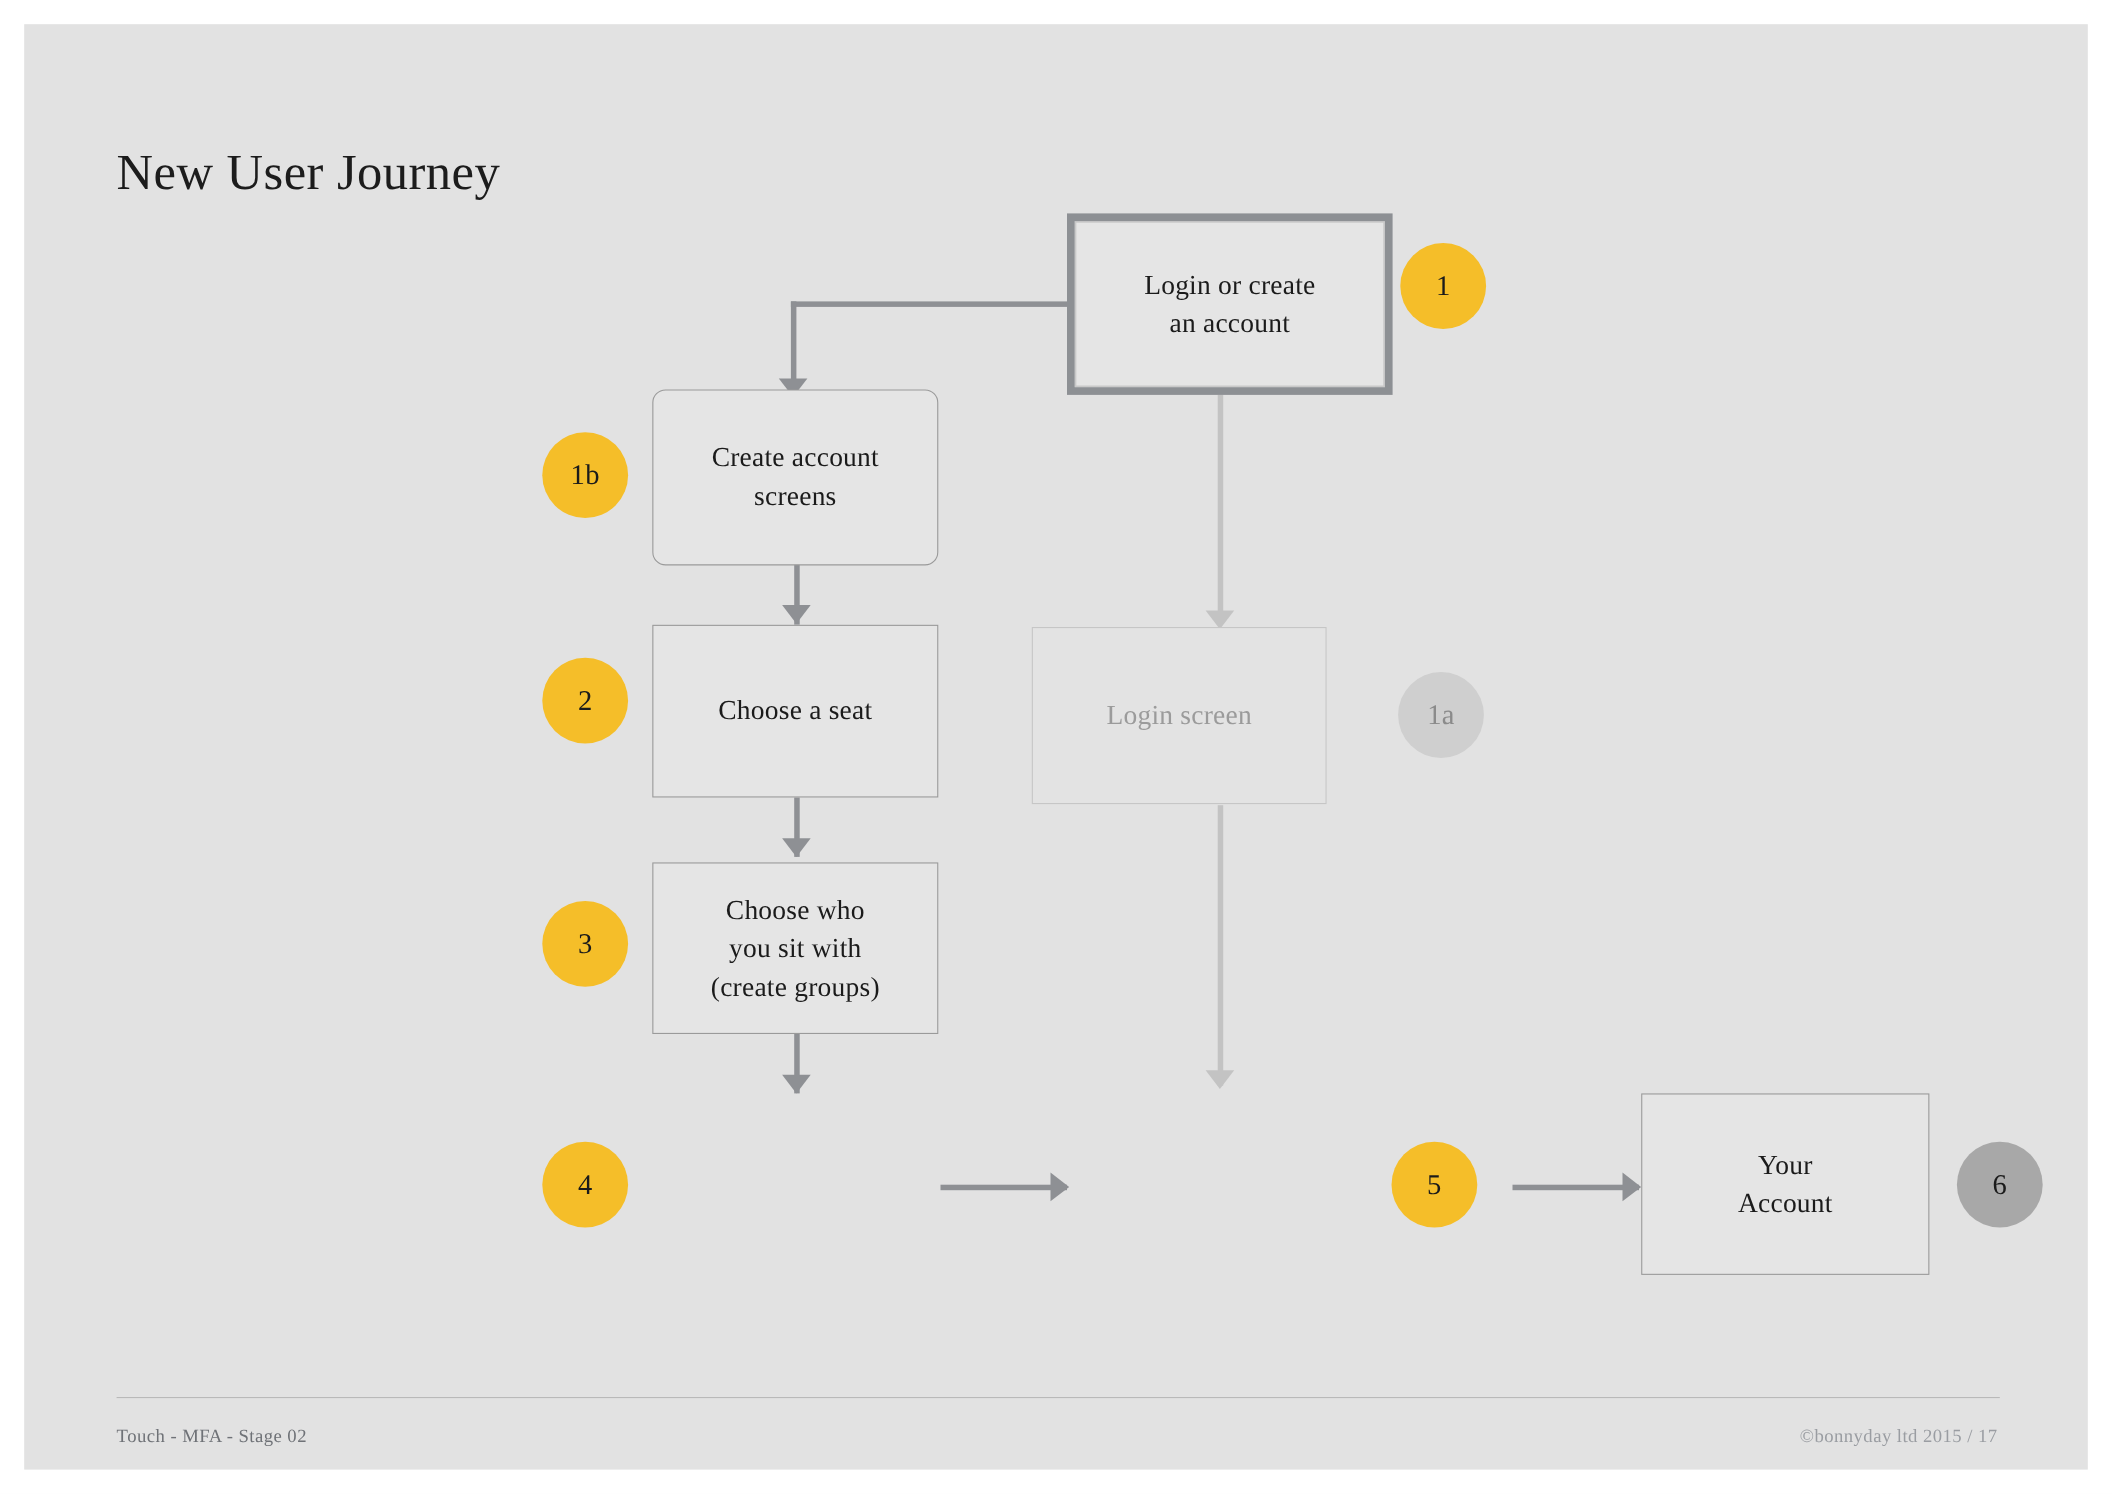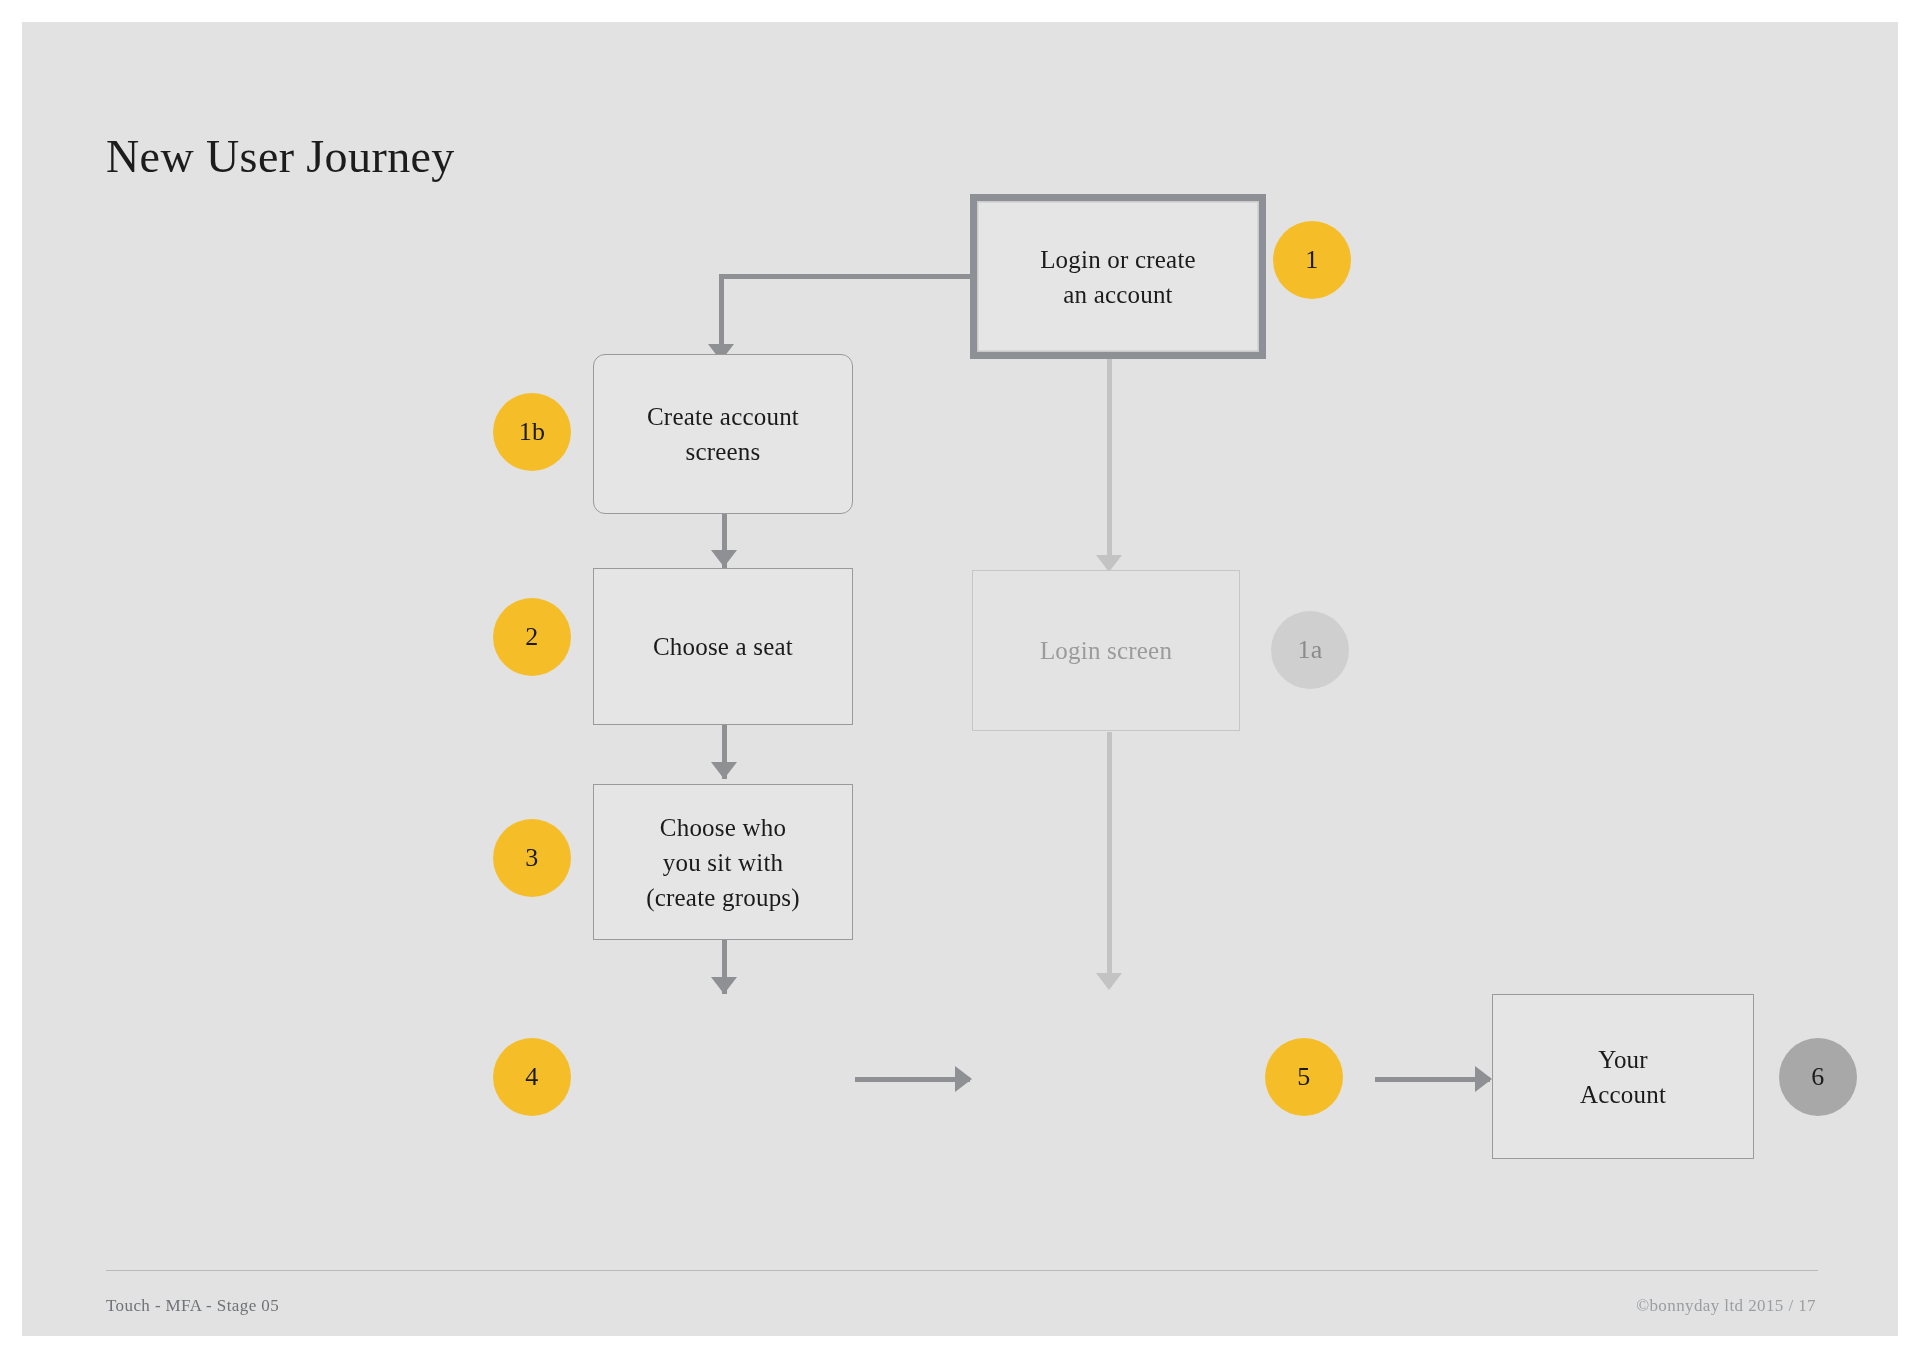--- a/index.html
+++ b/index.html
@@ -173,21 +173,21 @@
   <div class="node" style="left:571px; top:332px; width:260px; height:160px;border-radius:12px;">
     <span class="node-label">
       <span>Create account</span><br>
       <span>screens</span>
     </span>
   </div>
   <div class="badge amber" style="left:471px; top:371px; width:78px; height:78px;">
     <span>1b</span>
   </div>
 
-  <div class="node faded" style="left:950px; top:548px; width:268px; height:161px;">
+  <div class="node faded" style="left:916px; top:548px; width:268px; height:161px;">
     <span class="node-label">Login screen</span>
   </div>
   <div class="badge ltgrey" style="left:1249px; top:589px; width:78px; height:78px;justify-content:center;">
     <span>1a</span>
   </div>
 
   <div class="node" style="left:571px; top:546px; width:260px; height:157px;">
     <span class="node-label">Choose a seat</span>
   </div>
   <div class="badge amber" style="left:471px; top:576px; width:78px; height:78px;">
@@ -217,16 +217,16 @@
     <span class="node-label">
       <span>Your</span><br>
       <span>Account</span>
     </span>
   </div>
   <div class="badge grey" style="left:1757px; top:1016px; width:78px; height:78px;">
     <span>6</span>
   </div>
 
   <div id="footer-rule"></div>
-  <div class="footer-text" id="footer-left">Touch - MFA - Stage 05</div>
+  <div class="footer-text" id="footer-left">Touch - MFA - Stage 02</div>
   <div class="footer-text" id="footer-right">©bonnyday ltd 2015  /  17</div>
 
 </div>
 
 </body></html>

